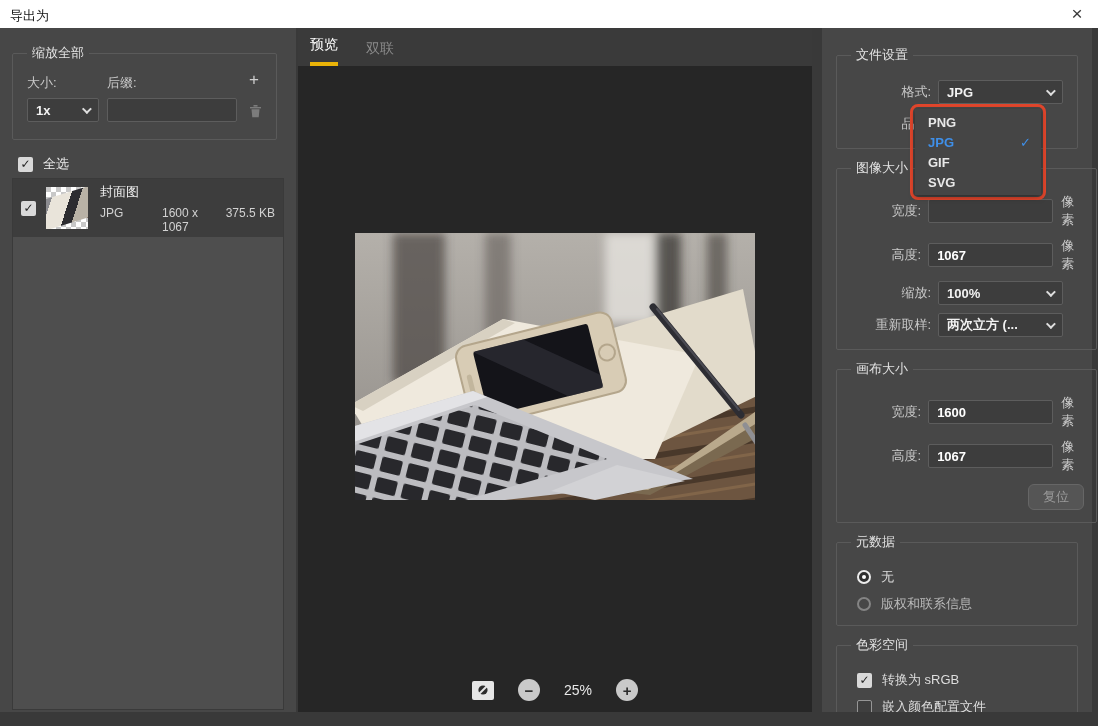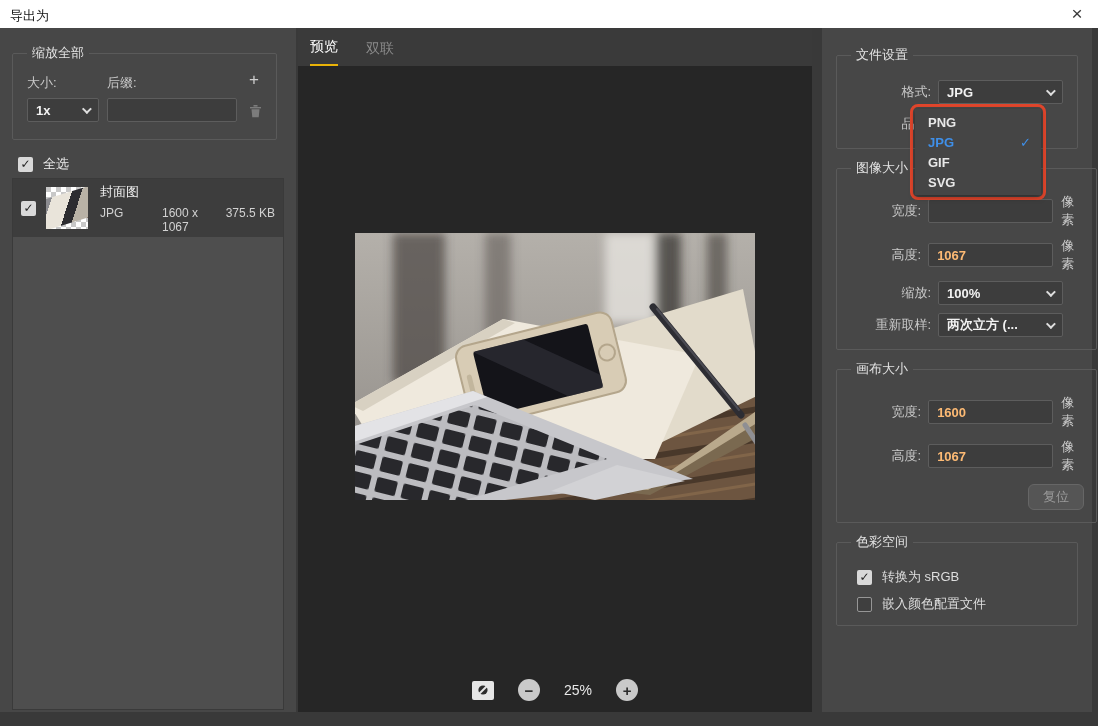--- a/index.html
+++ b/index.html
@@ -17,21 +17,21 @@
 
   
   .dialog { position:absolute; left:0; top:28px; width:1098px; height:698px; background:#393939; }
 
   .panel { background:#474747; position:absolute; }
   fieldset { border:1px solid #5a5a5a; border-radius:2px; padding:8px 12px 12px 12px; }
   legend { color:#e2e2e2; font-size:13px; padding:0 5px; margin-left:2px; }
   .lbl { color:#c9c9c9; font-size:13px; white-space:nowrap; }
 
   .inputbox { background:#3d3d3d; border:1px solid #5d5d5d; border-radius:2px;
-    height:24px; color:#fdba74; font-size:13px; font-weight:700; padding:0 8px;
+    height:24px; color:#ffffff; font-size:13px; font-weight:700; padding:0 8px;
     font-family:"Liberation Sans","DejaVu Sans",sans-serif; }
   .selectbox { background:#3d3d3d; border:1px solid #5d5d5d; border-radius:2px;
     height:24px; display:flex; align-items:center; padding:0 8px; color:#f2f2f2;
     font-size:13px; font-weight:700; position:relative; cursor:default; }
   .selectbox .chev { position:absolute; right:9px; top:8px; width:7px; height:7px;
     border-right:2px solid #dedede; border-bottom:2px solid #dedede;
     transform:rotate(45deg) translateY(-2px); }
 
   
   .cb { width:15px; height:15px; border-radius:2px; display:inline-flex;
@@ -71,21 +71,21 @@
   .asset-name { color:#f0f0f0; font-size:13px; margin-bottom:5px; }
   .asset-meta { display:flex; color:#d2d2d2; font-size:12px; }
   .asset-meta .fmt { width:46px; }
   .asset-meta .dim { flex:1;margin-left:16px; }
   .asset-meta .sz  { text-align:right; }
 
   
   .center { position:absolute; left:298px; top:0; width:514px; height:684px; background:#3a3a3a; }
   .tabbar { height:38px; display:flex; align-items:flex-end; padding-left:12px; gap:28px; }
   .tab { font-size:14px; padding-bottom:8px; cursor:default; }
-  .tab.active { color:#ffffff; border-bottom:2px solid #eab308; }
+  .tab.active { color:#ffffff; border-bottom:4px solid #eab308; }
   .tab.inactive { color:#8b8b8b; }
   .canvas { position:absolute; left:0; top:38px; width:514px; height:646px; background:#262626; }
   .photo { position:absolute; left:57px; top:167px; width:400px; height:267px; }
 
   .zoombar { position:absolute; left:0; bottom:8px; width:514px; height:28px;
     display:flex; align-items:center; justify-content:center; gap:24px; }
   .fit-btn { width:22px; height:19px; background:#e6e6e6; border-radius:2px;
     display:flex; align-items:center; justify-content:center; }
   .zoom-btn { width:22px; height:22px; border-radius:50%; background:#c9c9c9; color:#2b2b2b;
     font-size:15px; font-weight:700; display:flex; align-items:center; justify-content:center; line-height:1; }
@@ -335,20 +335,31 @@
       <div class="row">
         <span class="lbl rlabel">高度:</span>
         <div class="ctrl"><input class="inputbox" value="1067" style=""></div>
         <span class="unit">像素</span>
       </div>
       <div class="reset-row">
         <button class="reset-btn">复位</button>
       </div>
     </fieldset>
 
+    <fieldset>
+      <legend>元数据</legend>
+      <div class="opt-row">
+        <span class="radio on"></span>
+        <span class="lbl">无</span>
+      </div>
+      <div class="opt-row">
+        <span class="radio off"></span>
+        <span class="lbl" style="color:#b9b9b9">版权和联系信息</span>
+      </div>
+    </fieldset>
 
     <fieldset>
       <legend>色彩空间</legend>
       <div class="opt-row">
         <span class="cb on">✓</span>
         <span class="lbl">转换为 sRGB</span>
       </div>
       <div class="opt-row">
         <span class="cb off"></span>
         <span class="lbl">嵌入颜色配置文件</span>

